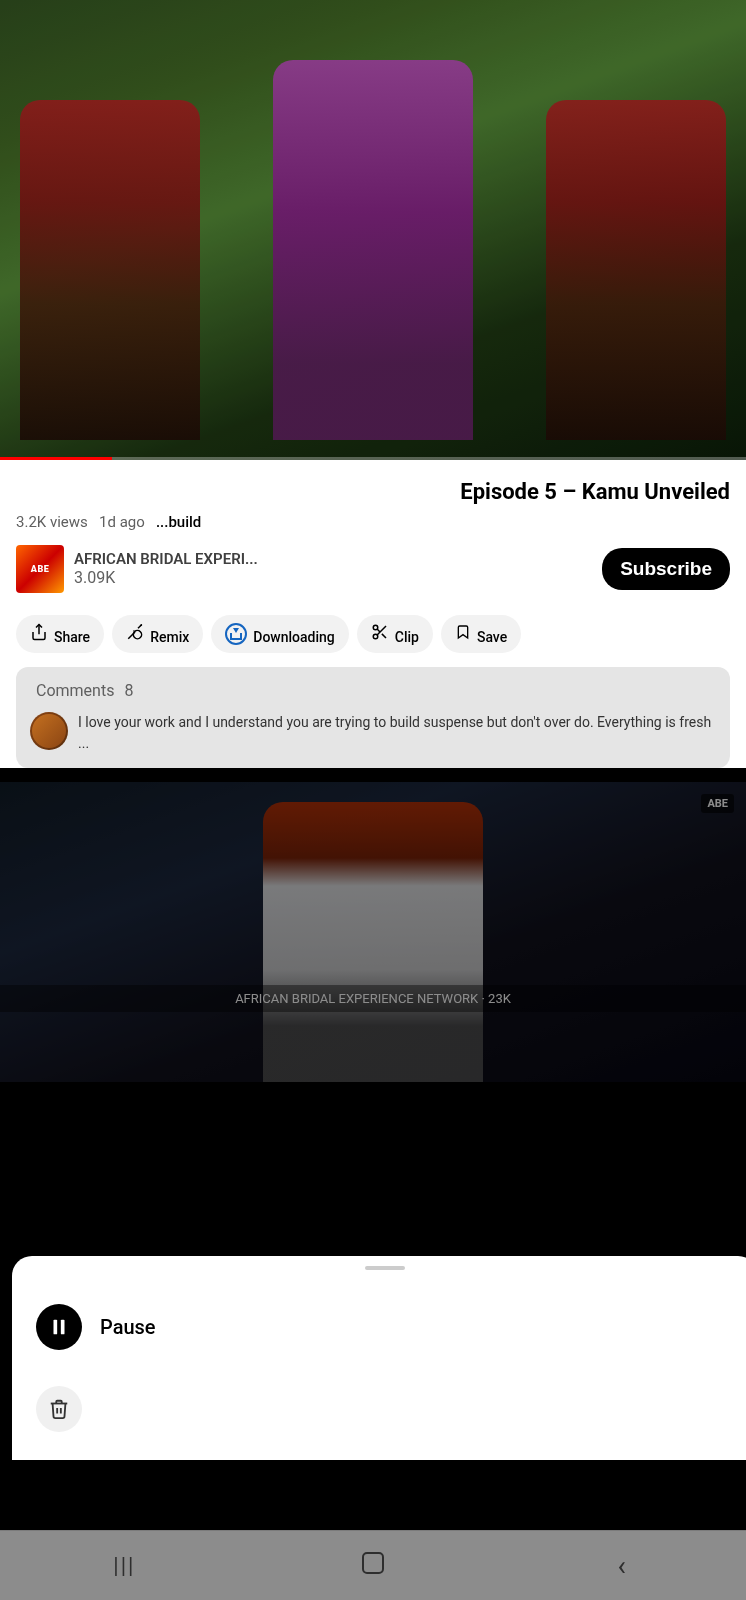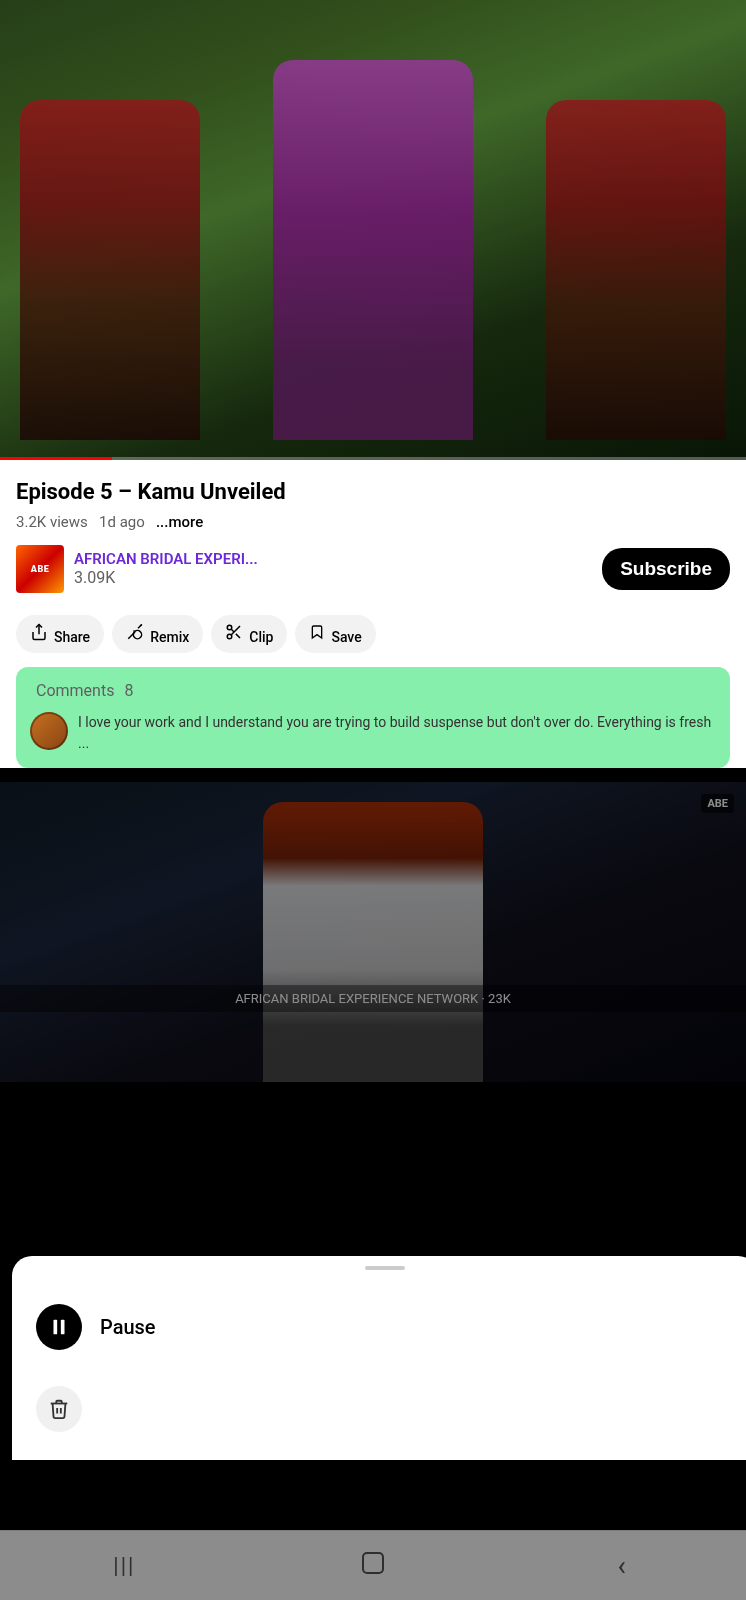--- a/index.html
+++ b/index.html
@@ -79,20 +79,21 @@
       padding: 18px 16px 0 16px;
       position: relative;
     }
 
     .video-title {
       font-size: 22px;
       font-weight: 700;
       color: #000;
       line-height: 1.3;
       margin-bottom: 6px;
+      text-align: right;
     }
     .video-meta {
       font-size: 15px;
       color: #606060;
       margin-bottom: 14px;
     }
     .video-meta span.more {
       color: #000;
       font-weight: 500;
     }
@@ -114,21 +115,21 @@
       justify-content: center;
       font-size: 9px;
       font-weight: 900;
       color: #fff;
       letter-spacing: 0.5px;
       flex-shrink: 0;
     }
     .channel-name {
       font-size: 15px;
       font-weight: 600;
-      color: #6d28d9;
+      color: #404040;
       flex: 1;
     }
     .channel-subs {
       font-size: 16px;
       color: #606060;
       margin-right: 10px;
     }
     .subscribe-btn {
       background: #000;
       color: #fff;
@@ -167,21 +168,21 @@
     }
     .action-btn.downloading {
       background: #f2f2f2;
     }
     .action-btn .icon {
       font-size: 18px;
     }
 
     
     .comments-section {
-      background: #86efac;
+      background: #e5e5e5;
       border-radius: 12px;
       padding: 14px 14px;
       margin: 0 0 14px 0;
     }
     .comments-header {
       font-size: 16px;
       font-weight: 600;
       color: #000;
       margin-bottom: 12px;
     }
@@ -420,21 +421,21 @@
 </div>
 
 <div class="info-panel-wrapper">
   <div class="info-panel">
     <div class="video-title">Episode 5 – Kamu Unveiled</div>
     <div class="video-meta">
       <span>3.2K views</span>
       &nbsp;
       <span>1d ago</span>
       &nbsp;
-      <span class="more">...more</span>
+      <span class="more">...build</span>
     </div>
 
     <div class="channel-row">
       <div class="channel-logo">
         <span>ABE</span>
       </div>
       <div style="flex:1">
         <div class="channel-name">AFRICAN BRIDAL EXPERI...</div>
         <div class="channel-subs">3.09K</div>
       </div>
@@ -457,20 +458,26 @@
       <div class="action-btn">
         <span class="icon">
           <svg width="18" height="18" viewBox="0 0 24 24" fill="none" stroke="currentColor" stroke-width="2">
             <path d="M21 2l-2 2m-7.61 7.61a5.5 5.5 0 110 7.78 5.5 5.5 0 010-7.78z"></path>
             <path d="M11 11l-1-1M21 2l-5 5M3 21l9-9"></path>
           </svg>
         </span>
         <span>Remix</span>
       </div>
 
+      <div class="action-btn downloading">
+        <div class="download-circle">
+          <div class="download-arrow"></div>
+        </div>
+        <span>Downloading</span>
+      </div>
 
       <div class="action-btn">
         <span class="icon">
           <svg width="18" height="18" viewBox="0 0 24 24" fill="none" stroke="currentColor" stroke-width="2">
             <circle cx="6" cy="6" r="3"></circle>
               <circle cx="6" cy="18" r="3"></circle>
             <line x1="20" y1="4" x2="8.12" y2="15.88"></line>
             <line x1="14.47" y1="14.48" x2="20" y2="20"></line>
             <line x1="8.12" y1="8.12" x2="12" y2="12"></line>
           </svg>

